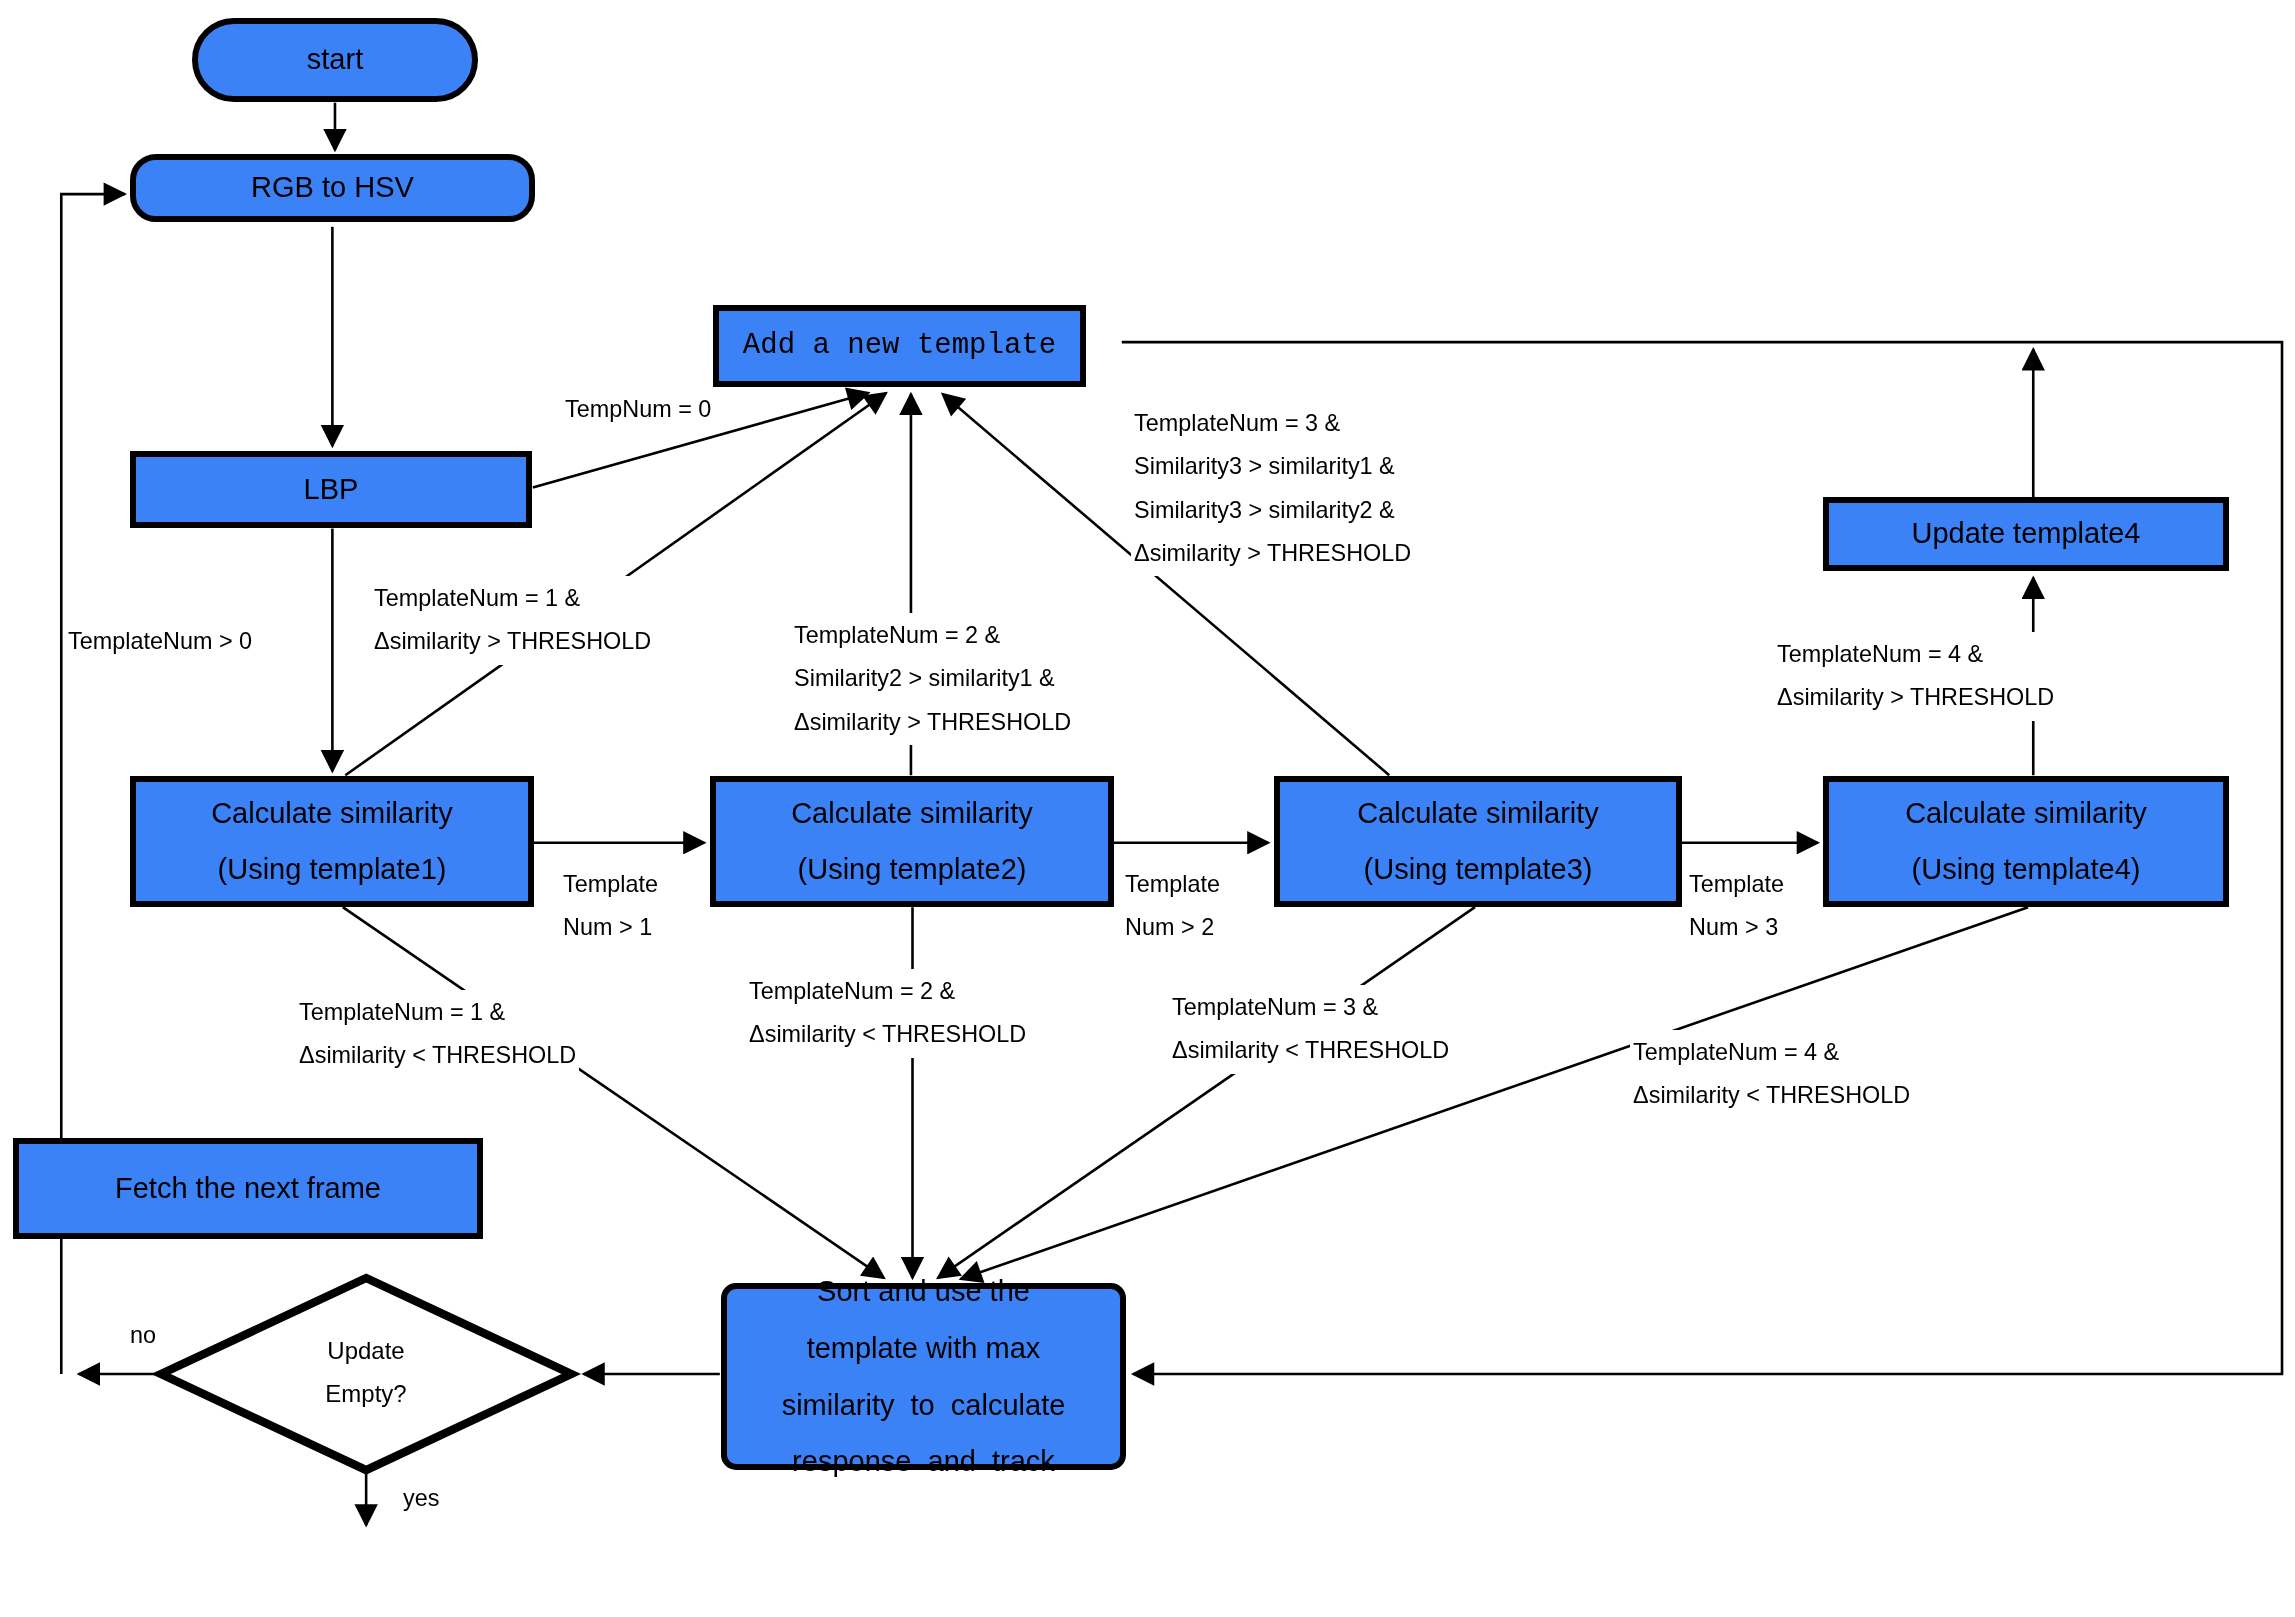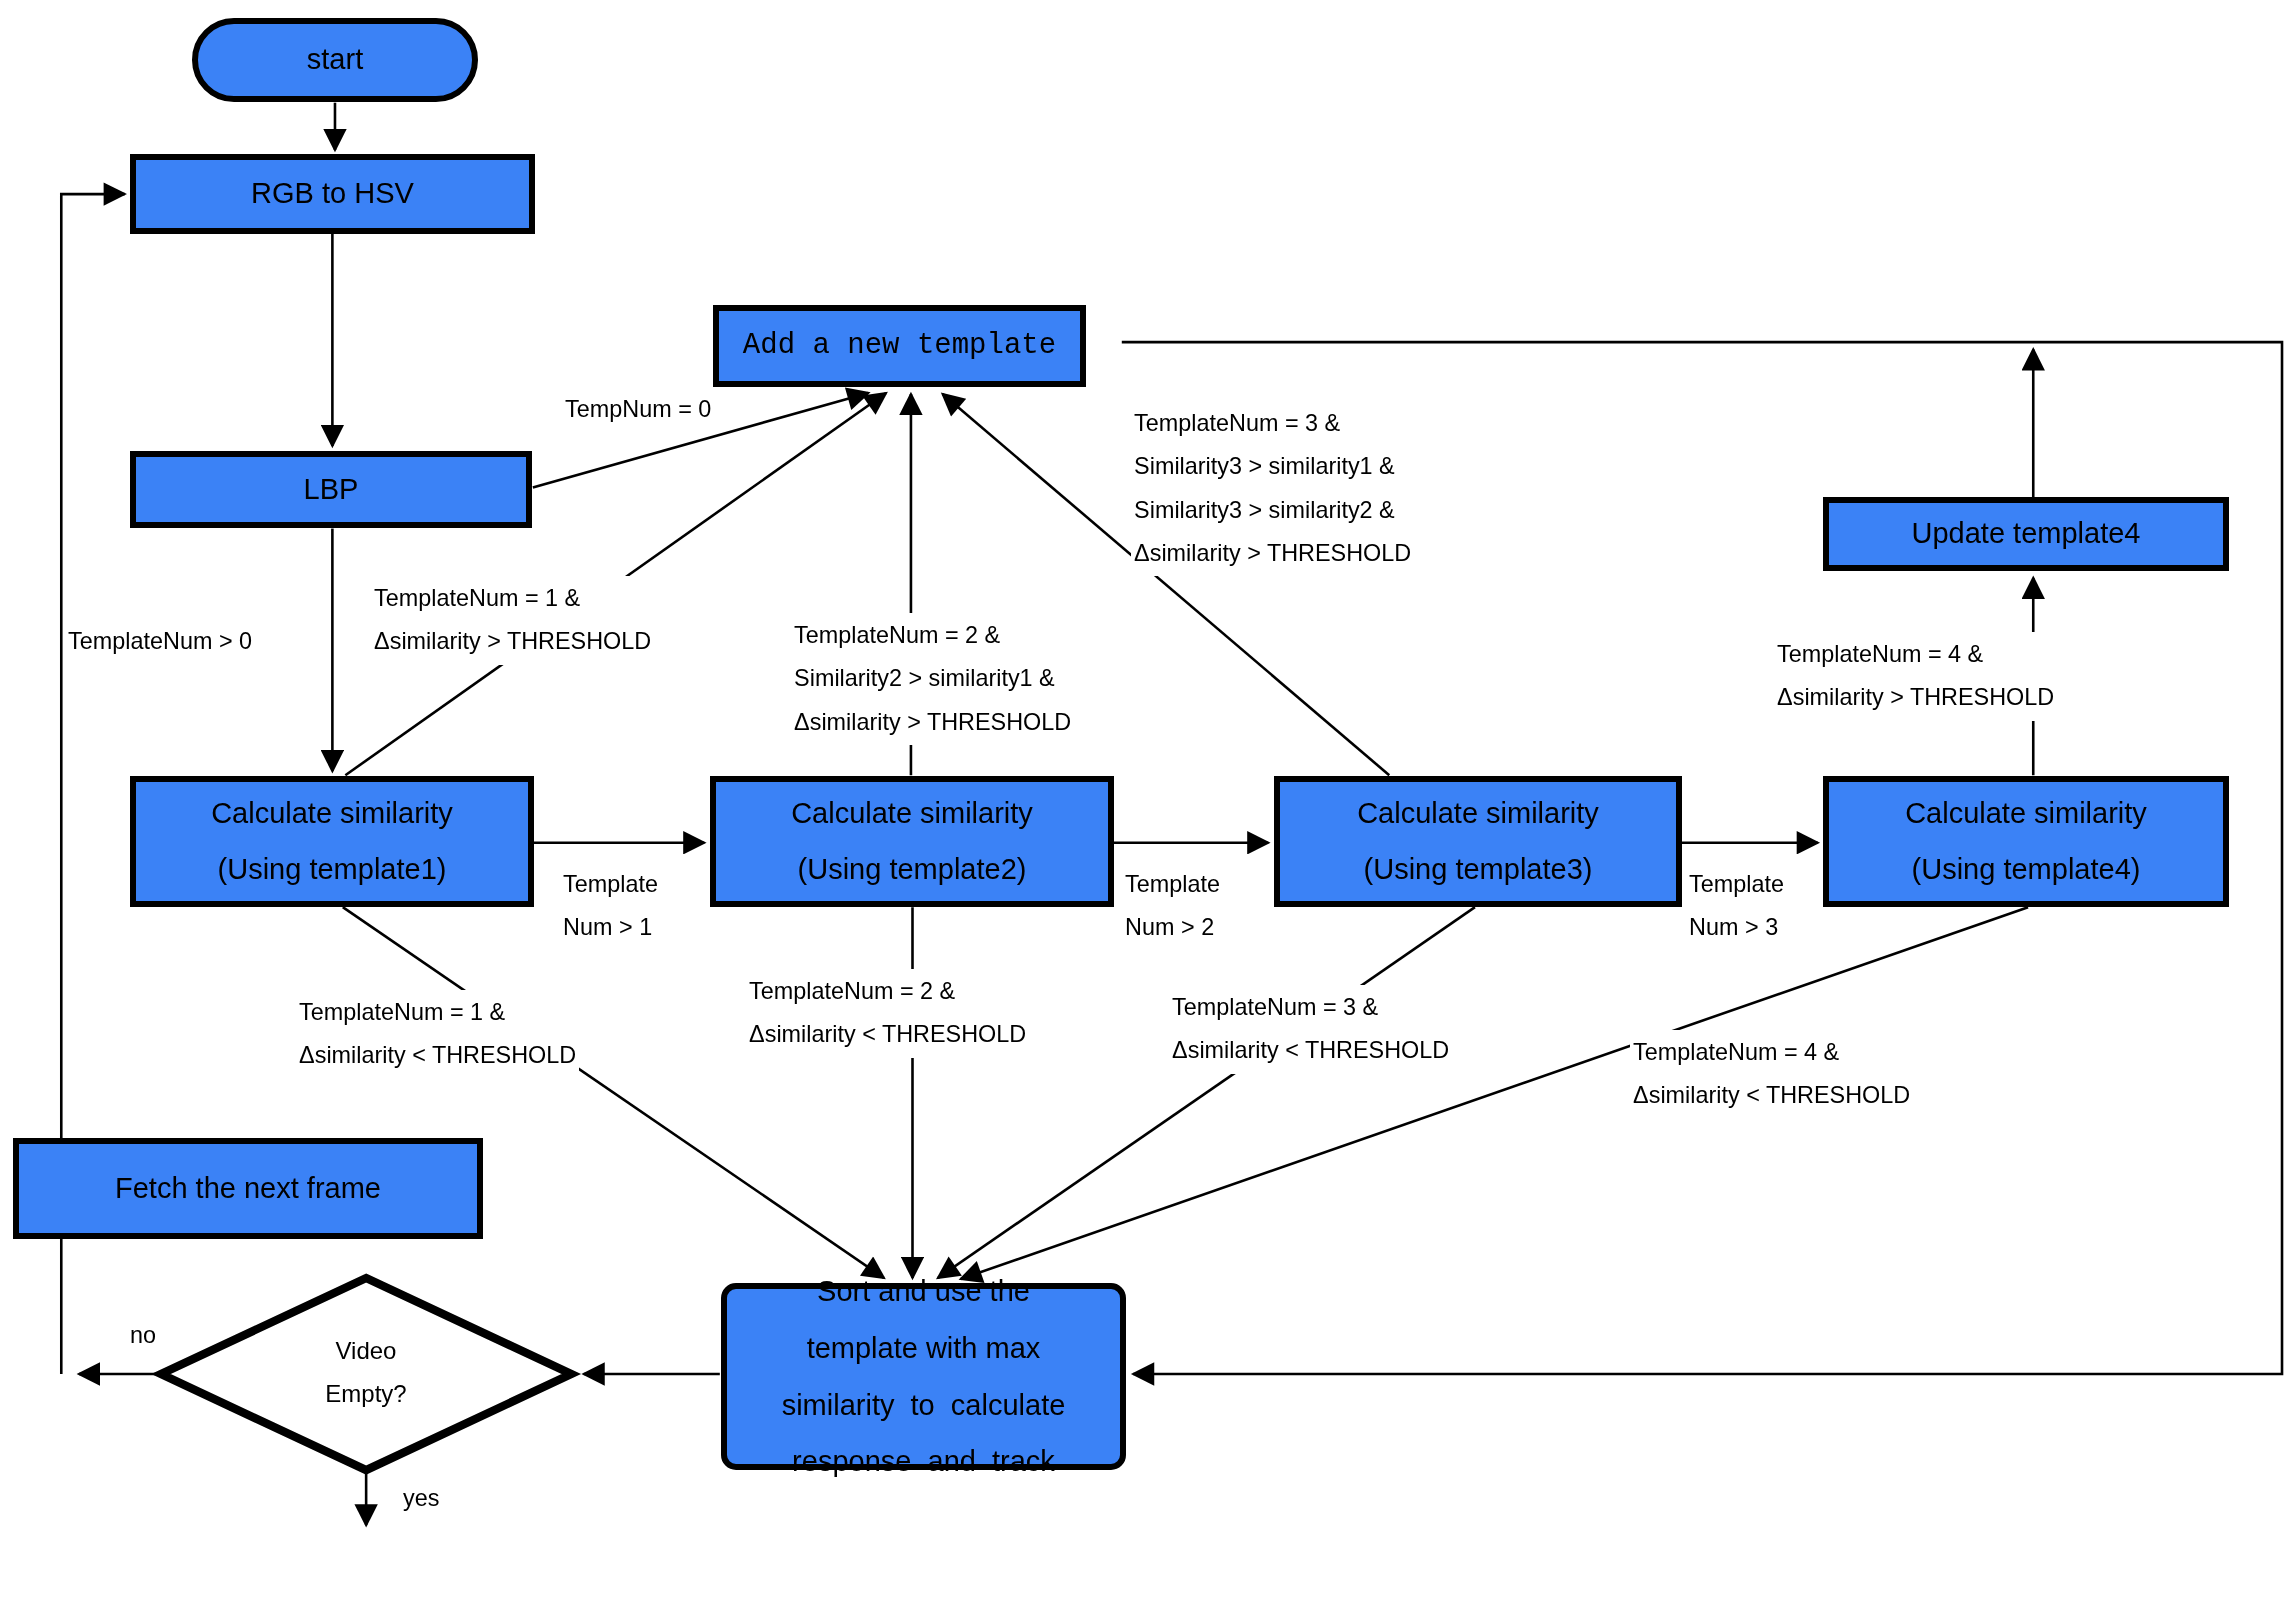--- a/index.html
+++ b/index.html
@@ -80,21 +80,21 @@
 Num &gt; 2</div>
   <div class="elabel transparent" style="left:1686px;top:862px;">Template
 Num &gt; 3</div>
   <div class="elabel transparent" style="left:127px;top:1313px;">no</div>
   <div class="elabel transparent" style="left:400px;top:1476px;">yes</div>
 
   <div class="node terminator" style="left:192px;top:18px;width:286px;height:84px;">
     <span>start</span>
   </div>
 
-  <div class="node" style="left:130px;top:154px;width:405px;height:80px;">
+  <div class="node" style="left:130px;top:154px;width:405px;height:68px;border-radius:26px;">
     <span>RGB to HSV</span>
   </div>
 
   <div class="node" style="left:130px;top:451px;width:402px;height:77px;text-align:center;">
     <span>LBP</span>
   </div>
 
   <div class="node" style="left:713px;top:305px;width:373px;height:82px;font-family:Liberation Mono, monospace;">
     <span>Add a new template</span>
   </div>
@@ -127,18 +127,18 @@
     <span>Sort and use the
 template with max
 similarity  to  calculate
 response  and  track</span>
   </div>
 
   <div class="node" style="left:13px;top:1138px;width:470px;height:101px;">
     <span>Fetch the next frame</span>
   </div>
 
-  <div class="dtext" style="left:262px;top:1329px;width:208px;">Video
+  <div class="dtext" style="left:262px;top:1329px;width:208px;">Update
 Empty?</div>
 
 
 </div>
 
 
 </body></html>

